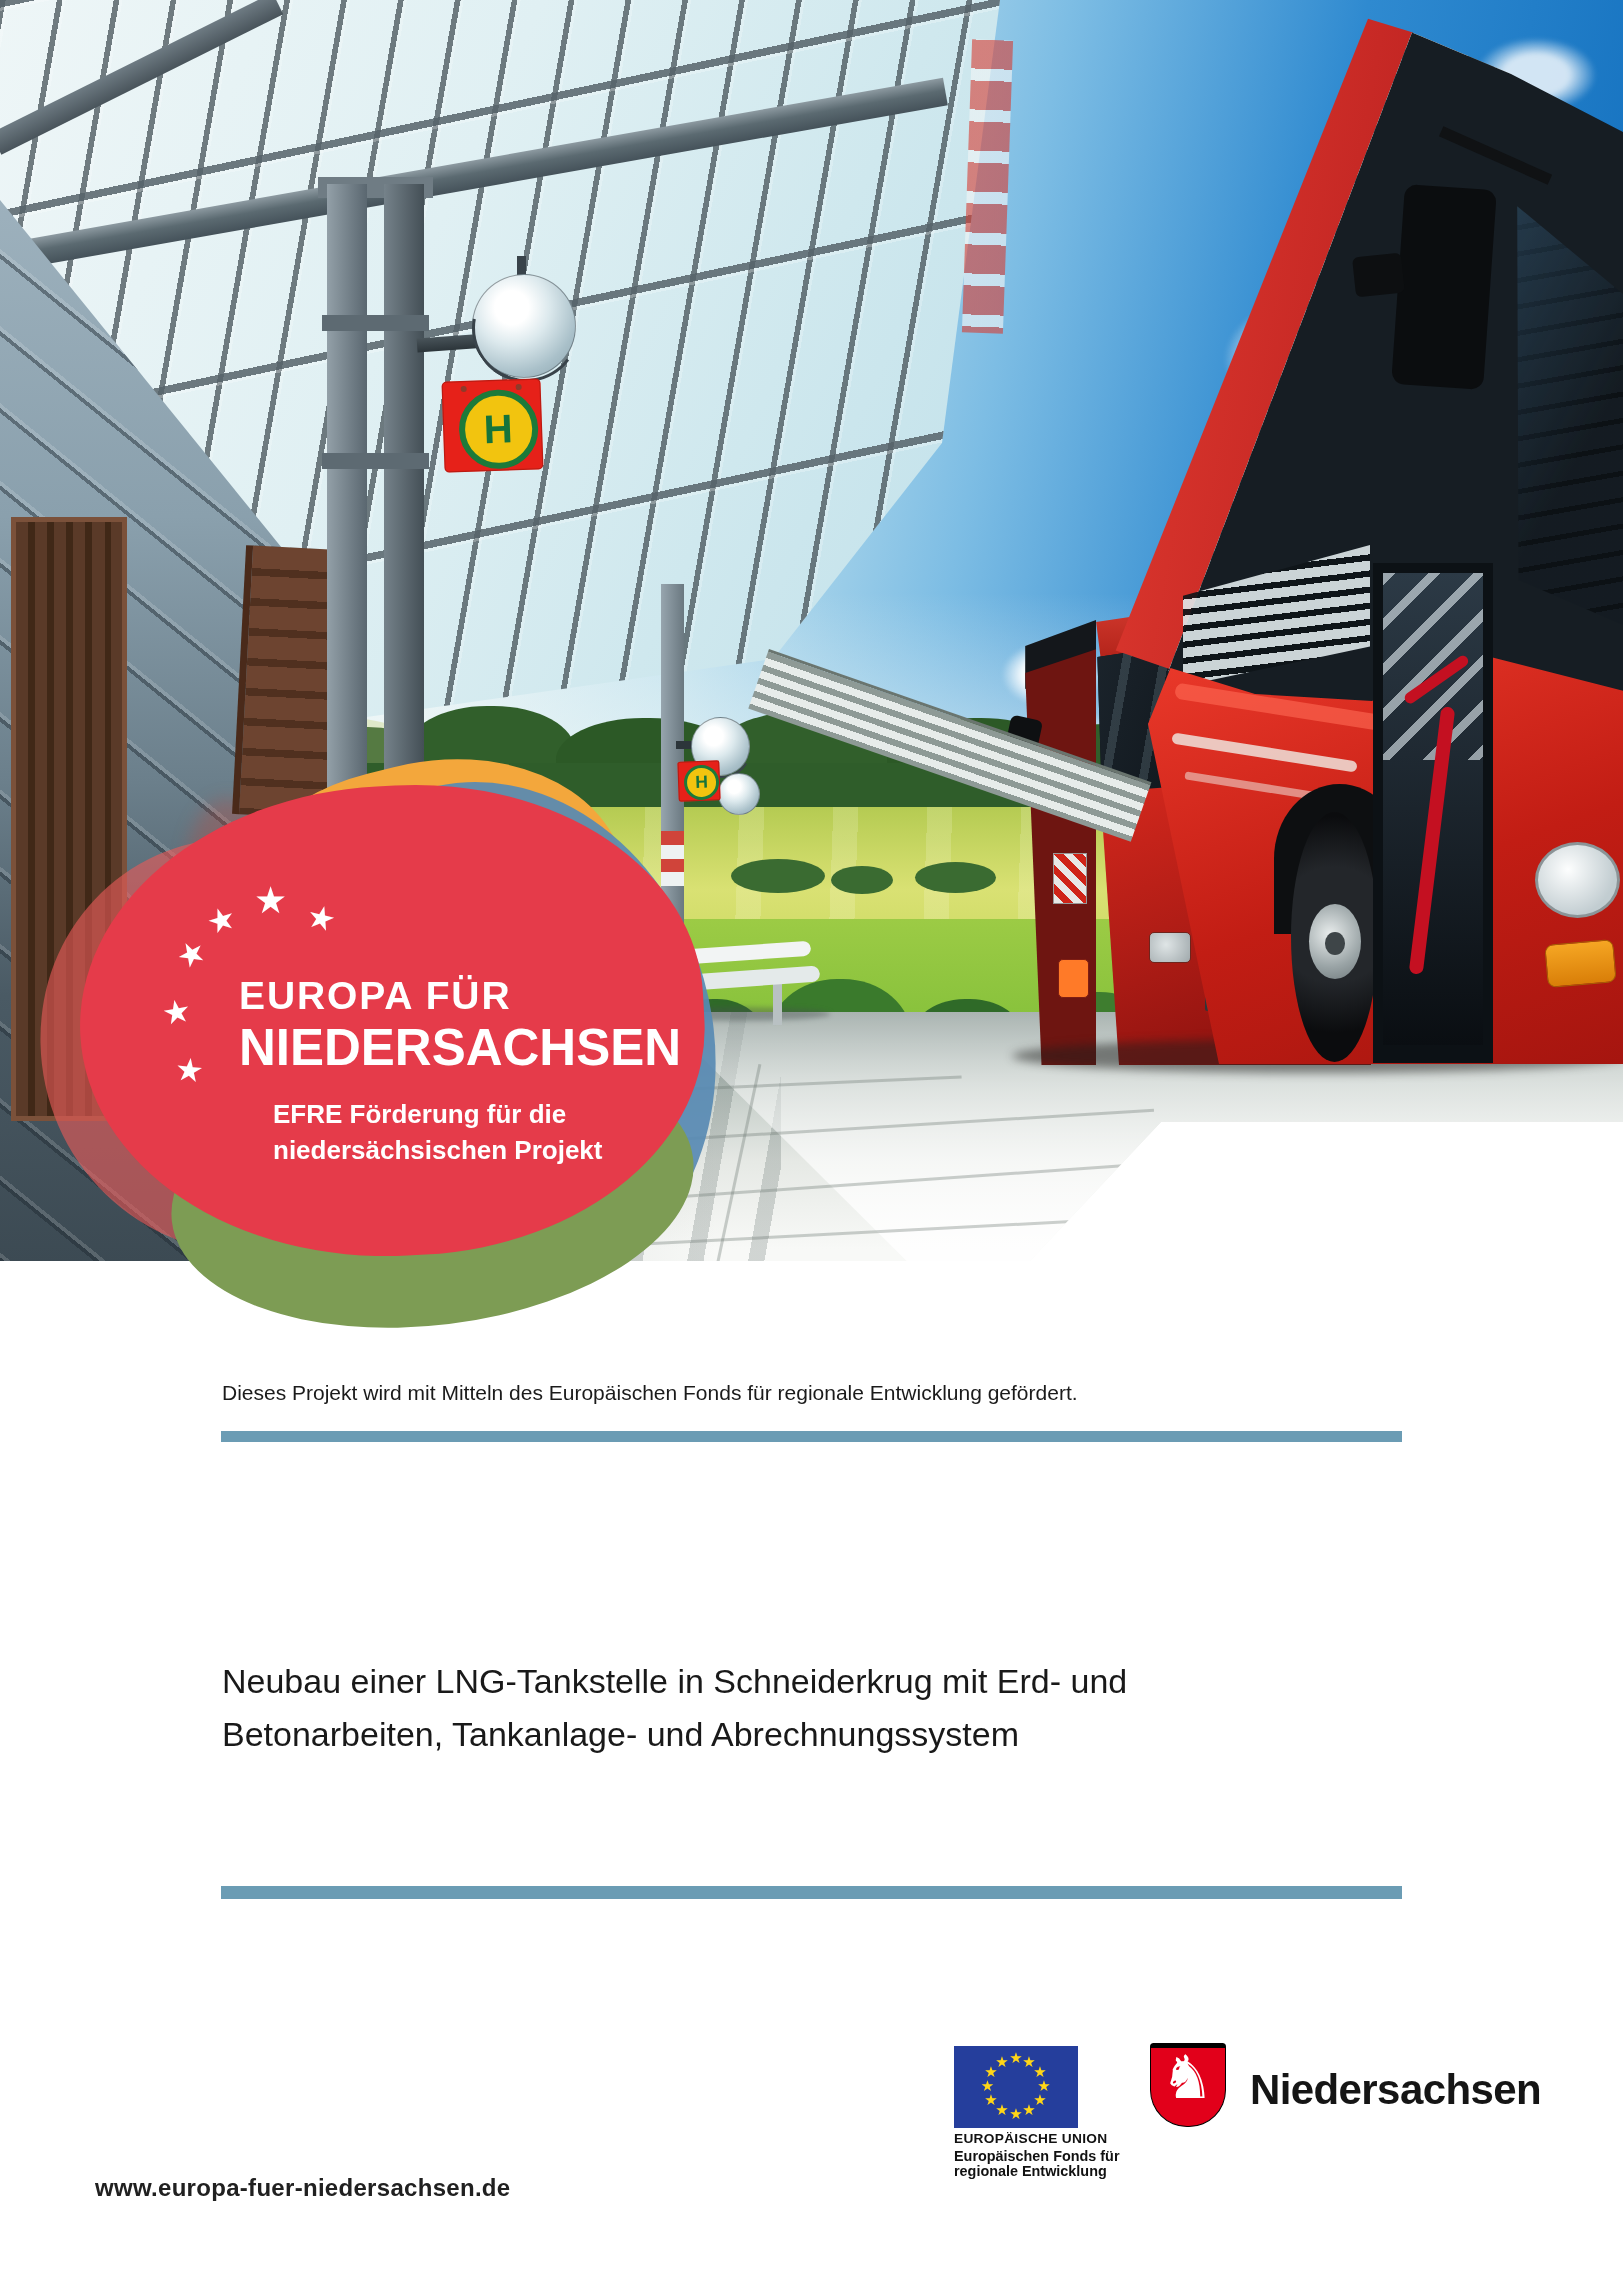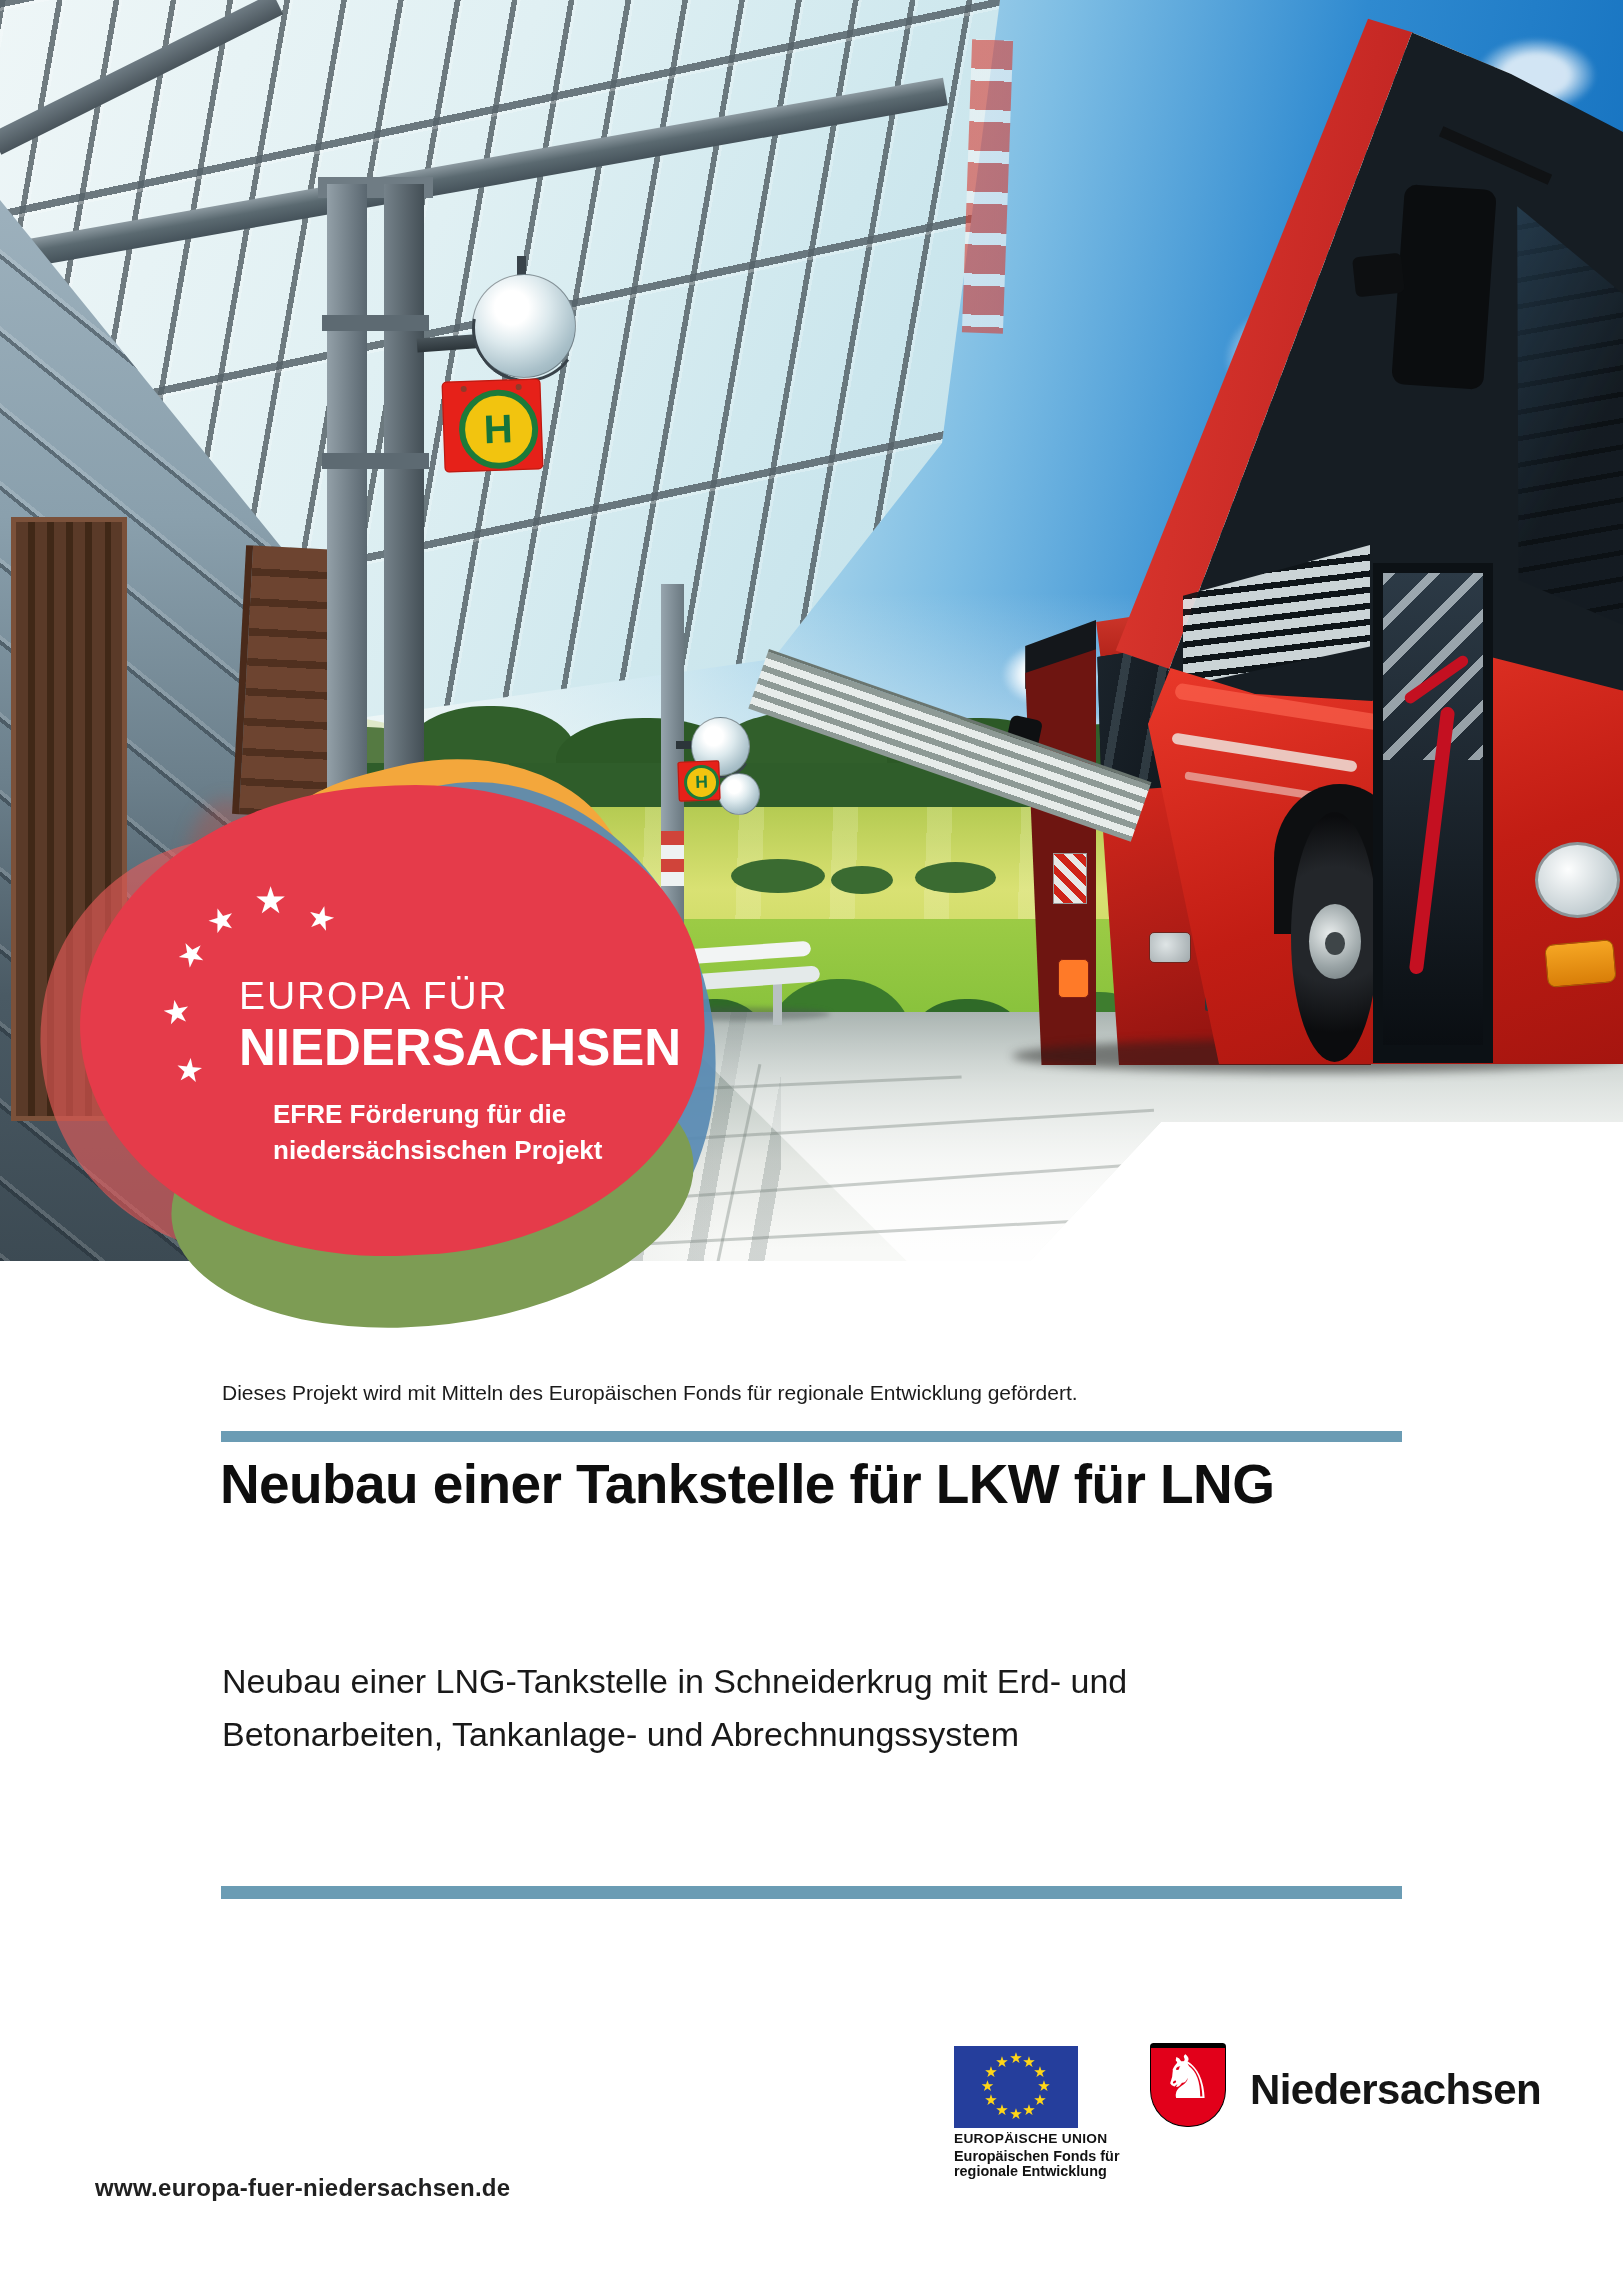--- a/index.html
+++ b/index.html
@@ -241,21 +241,21 @@
   .blob-red{left:80px;top:786px;width:624px;height:470px;border-radius:51% 49% 48% 52%;
       transform:rotate(-3deg);background:#e53b4a;}
   .efre-stars{left:156px;top:874px;width:212px;height:237px;}
   .efre-star{position:absolute;color:#fff;font-size:32px;line-height:1;}
   .efre-star:nth-child(1){left:51px;top:30px;transform:rotate(-18deg);}
   .efre-star:nth-child(2){left:98px;top:7.5px;font-size:37px;}
   .efre-star:nth-child(3){left:151px;top:28px;transform:rotate(14deg);}
   .efre-star:nth-child(4){left:21px;top:64px;transform:rotate(-28deg);}
   .efre-star:nth-child(5){left:5.6px;top:122px;transform:rotate(-10deg);}
   .efre-star:nth-child(6){left:19.4px;top:180px;transform:rotate(6deg);}
-  .efre-line1{left:239px;top:974px;font-size:39px;font-weight:400;letter-spacing:1.9px;color:#fff;}
+  .efre-line1{left:239px;top:974px;font-size:39px;font-weight:700;letter-spacing:1.9px;color:#fff;}
   .efre-line2{left:239px;top:1018px;font-size:51px;font-weight:bold;color:#fff;}
   .efre-sub{color:#fff;font-weight:bold;font-size:26px;}
   .efre-sub1{left:273px;top:1099px;}
   .efre-sub2{left:273px;top:1135px;}
 
   
   .note{left:222px;top:1381px;font-size:21px;color:#1b1b1b;}
   .bar{background:#6b9cb4;}
   .bar1{left:221px;top:1431px;width:1181px;height:11.2px;}
   .title{left:220px;top:1452px;font-size:55px;font-weight:bold;color:#0e0e0e;letter-spacing:-0.6px;}
@@ -452,21 +452,20 @@
       <span class="efre-star">★</span>
     </div>
     <div class="abs efre-line1">EUROPA FÜR</div>
     <div class="abs efre-line2">NIEDERSACHSEN</div>
     <div class="abs efre-sub efre-sub1">EFRE Förderung für die</div>
     <div class="abs efre-sub efre-sub2">niedersächsischen Projekt</div>
   </div>
 
   <div class="abs note">Dieses Projekt wird mit Mitteln des Europäischen Fonds für regionale Entwicklung gefördert.</div>
   <div class="abs bar bar1"></div>
-  <div class="abs title">Neubau einer Tankstelle für LKW für LNG</div>
   <div class="abs desc desc2">Betonarbeiten, Tankanlage- und Abrechnungssystem</div>
   <div class="abs desc desc1">Neubau einer LNG-Tankstelle in Schneiderkrug mit Erd- und</div>
   <div class="abs bar bar2"></div>
 
   <div class="abs eu-flag"></div>
   <div class="abs eu-stars">
     <span class="eu-star">★</span>
     <span class="eu-star">★</span>
     <span class="eu-star">★</span>
     <span class="eu-star">★</span>

